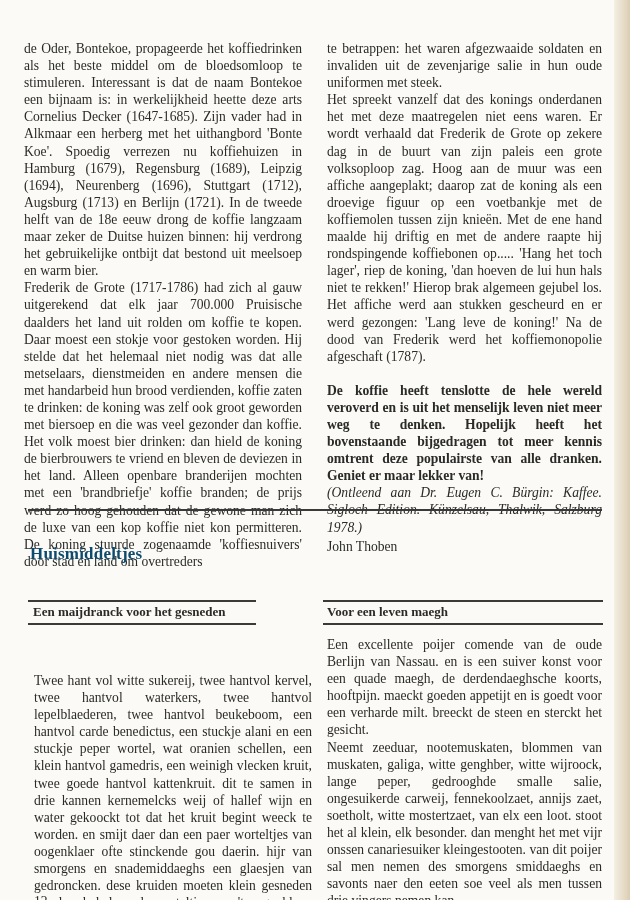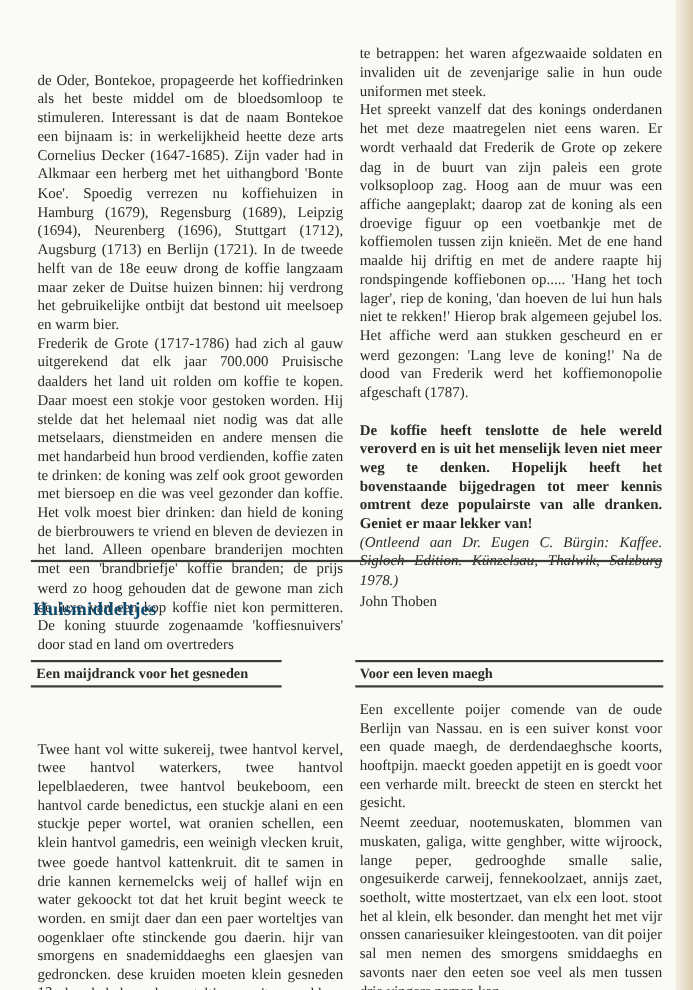--- a/index.html
+++ b/index.html
@@ -15,21 +15,21 @@
     background:linear-gradient(to right,#f3efe4,#e6dcc6 60%,#d9cdb2);
   }
   .col {
     position:absolute;
     font-size:13.6px;
     line-height:17.1px;
     text-align:justify;
   }
   .col p { margin:0; }
   .col p + p.indent-gap { margin-top:17px;font-weight:bold; }
-  #col-top-left { left:34px; top:40px; width:278px;margin-top:24px; }
+  #col-top-left { left:24px; top:40px; width:278px; }
   #col-top-right { left:327px; top:40px; width:275px; }
   .rule { position:absolute; height:2px; background:#3a3a38; }
   #rule-top { left:28px; top:509px; width:574px; }
   #heading {
     position:absolute; left:30px; top:544px;
     font-size:17px; font-weight:bold; letter-spacing:0.2px;
     font-family:Liberation Serif, serif; color:#0c4a6e;
   }
   .sub-rule { position:absolute; height:1.5px; background:#3a3a38; }
   #rule-l1 { left:28px; top:600px; width:228px; }

